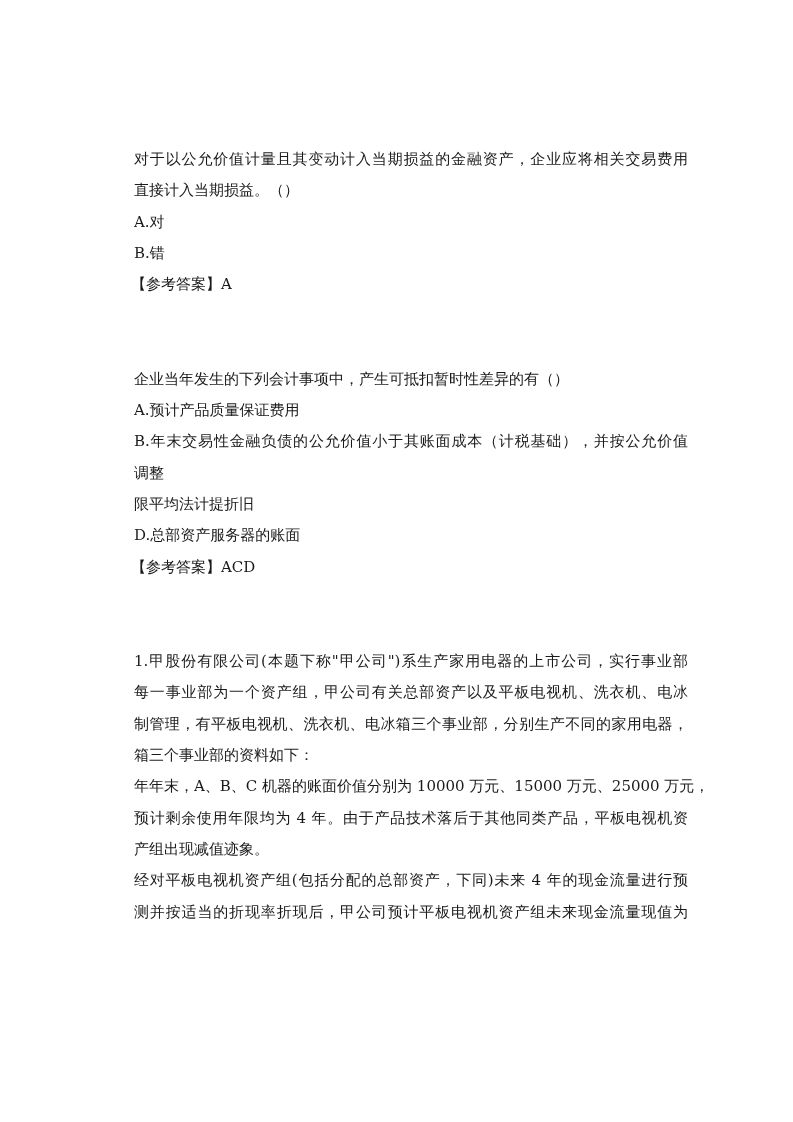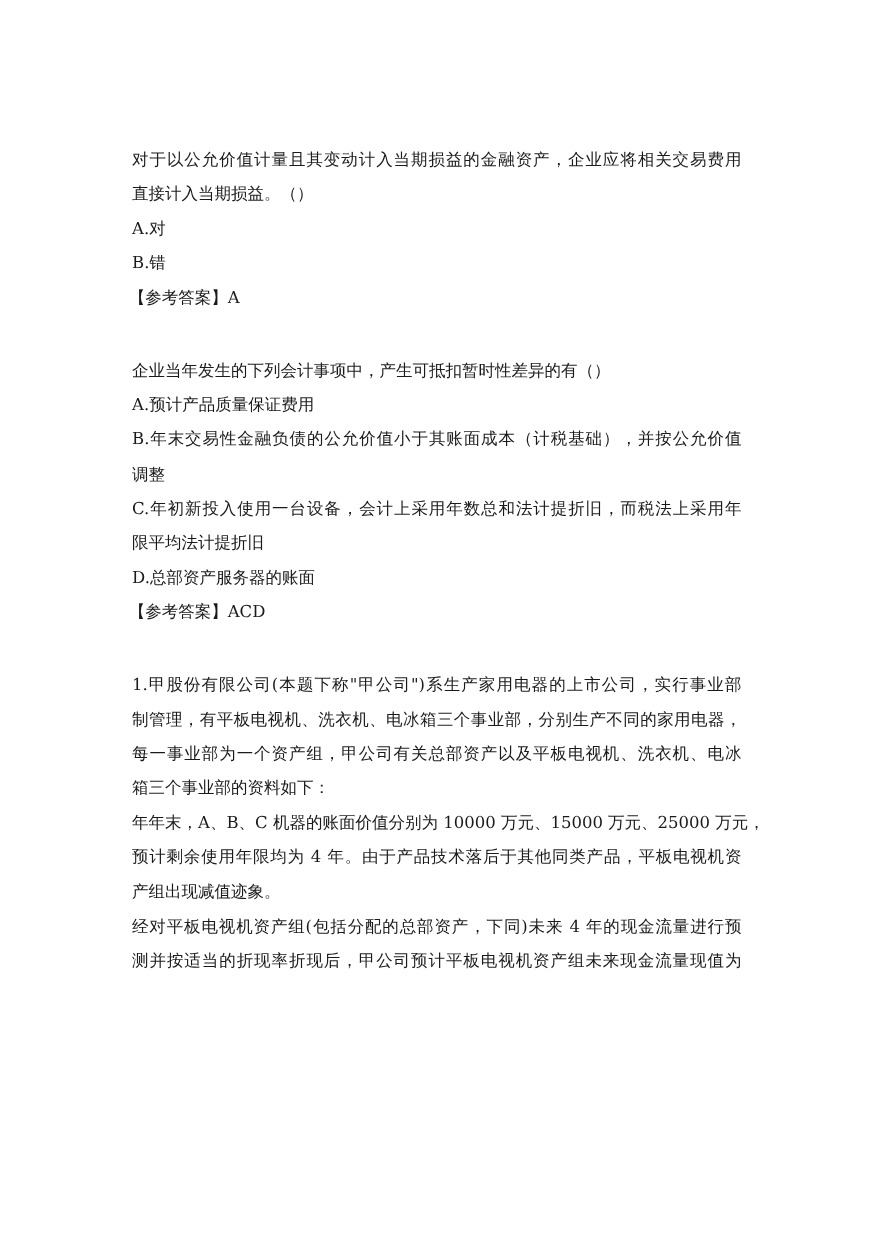--- a/index.html
+++ b/index.html
@@ -15,21 +15,21 @@
       font-family: "DejaVu Serif", "Liberation Serif", serif;
       color: #1a1a1a;
     }
     .page {
       position: absolute;
       left: 118px;
       top: 128px;
       width: 556px;
     }
     .block {
-      margin: 2px;
+      margin: 16px;
     }
     .line {
       display: block;
       height: 31.3px;
       line-height: 31.3px;
       font-size: 15px;
       white-space: nowrap;
       overflow: visible;
     }
     .line.justify {
@@ -57,33 +57,32 @@
     <span class="line answer"><span>【参考答案】</span><span>A</span></span>
   </div>
 
   <div class="gap"></div>
 
   <div class="block">
     <span class="line">企业当年发生的下列会计事项中，产生可抵扣暂时性差异的有（）</span>
     <span class="line">A.预计产品质量保证费用</span>
     <span class="line justify">B.年末交易性金融负债的公允价值小于其账面成本（计税基础），并按公允价值</span>
     <span class="line">调整</span>
-    <span class="line justify">C.年初新投入使用一台设备，会计上采用年数总和法计提折旧，而税法上采用年</span>
     <span class="line">限平均法计提折旧</span>
     <span class="line">D.总部资产服务器的账面</span>
     <span class="line answer"><span>【参考答案】</span><span>ACD</span></span>
   </div>
 
   <div class="gap"></div>
 
   <div class="block">
     <div>
       <span class="line justify">1.甲股份有限公司(本题下称"甲公司")系生产家用电器的上市公司，实行事业部</span>
+      <span class="line justify">每一事业部为一个资产组，甲公司有关总部资产以及平板电视机、洗衣机、电冰</span>
       <span class="line justify">制管理，有平板电视机、洗衣机、电冰箱三个事业部，分别生产不同的家用电器，</span>
-      <span class="line justify">每一事业部为一个资产组，甲公司有关总部资产以及平板电视机、洗衣机、电冰</span>
       <span class="line">箱三个事业部的资料如下：</span>
     </div>
     <div>
       <span class="line justify">年年末，A、B、C 机器的账面价值分别为 10000 万元、15000 万元、25000 万元，</span>
       <span class="line justify">预计剩余使用年限均为 4 年。由于产品技术落后于其他同类产品，平板电视机资</span>
       <span class="line">产组出现减值迹象。</span>
     </div>
     <div>
       <span class="line justify">经对平板电视机资产组(包括分配的总部资产，下同)未来 4 年的现金流量进行预</span>
       <span class="line justify">测并按适当的折现率折现后，甲公司预计平板电视机资产组未来现金流量现值为</span>

